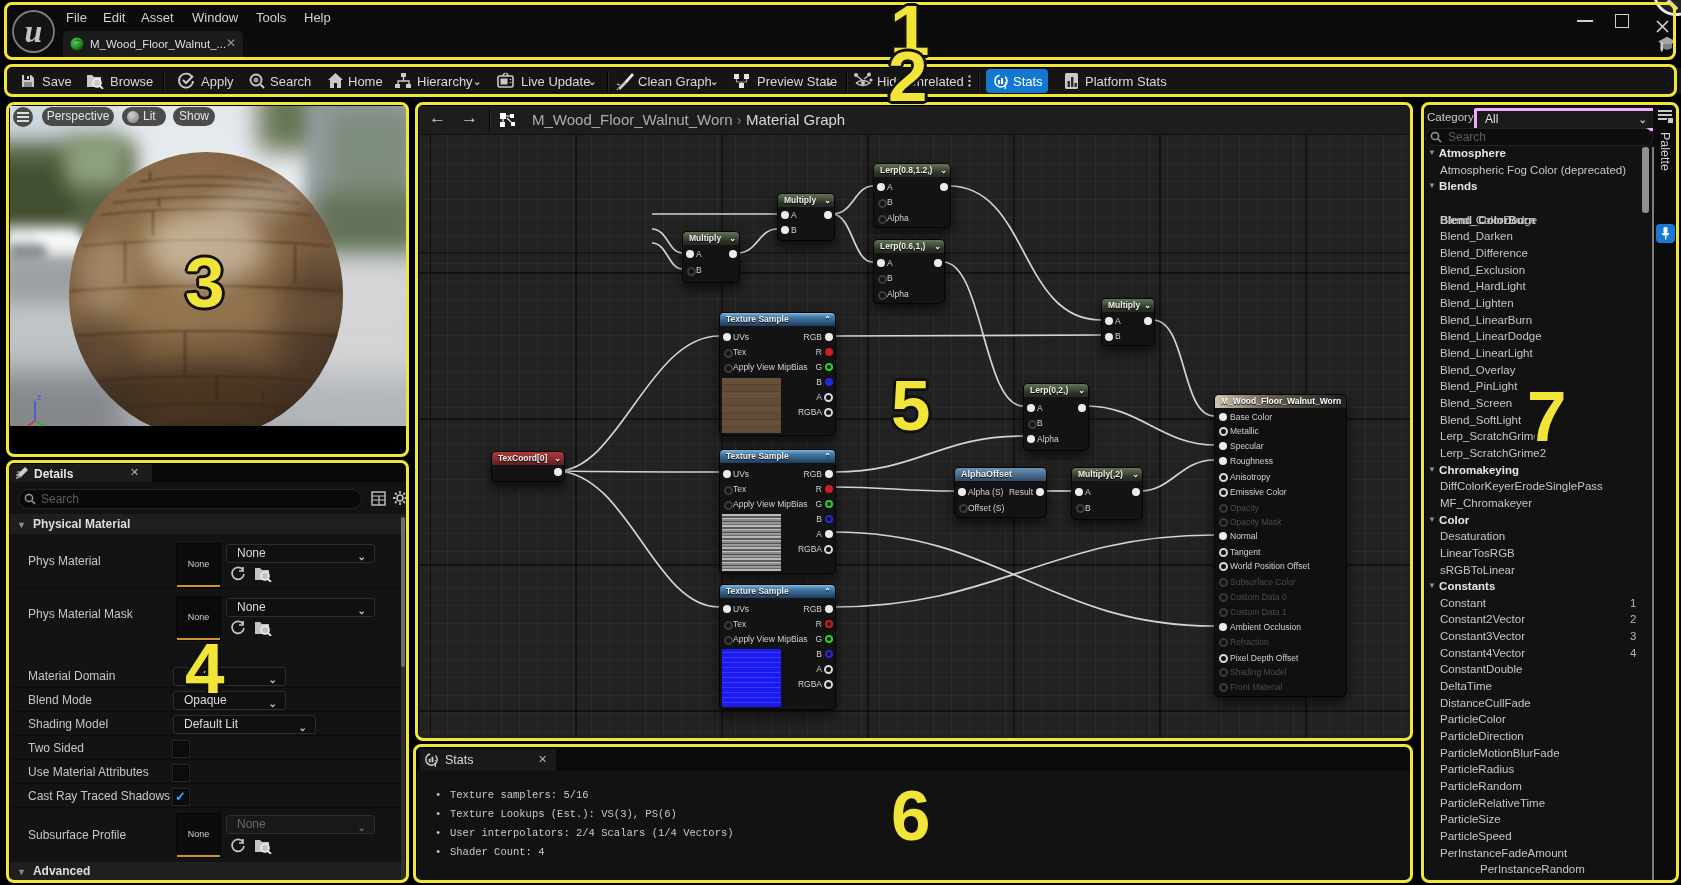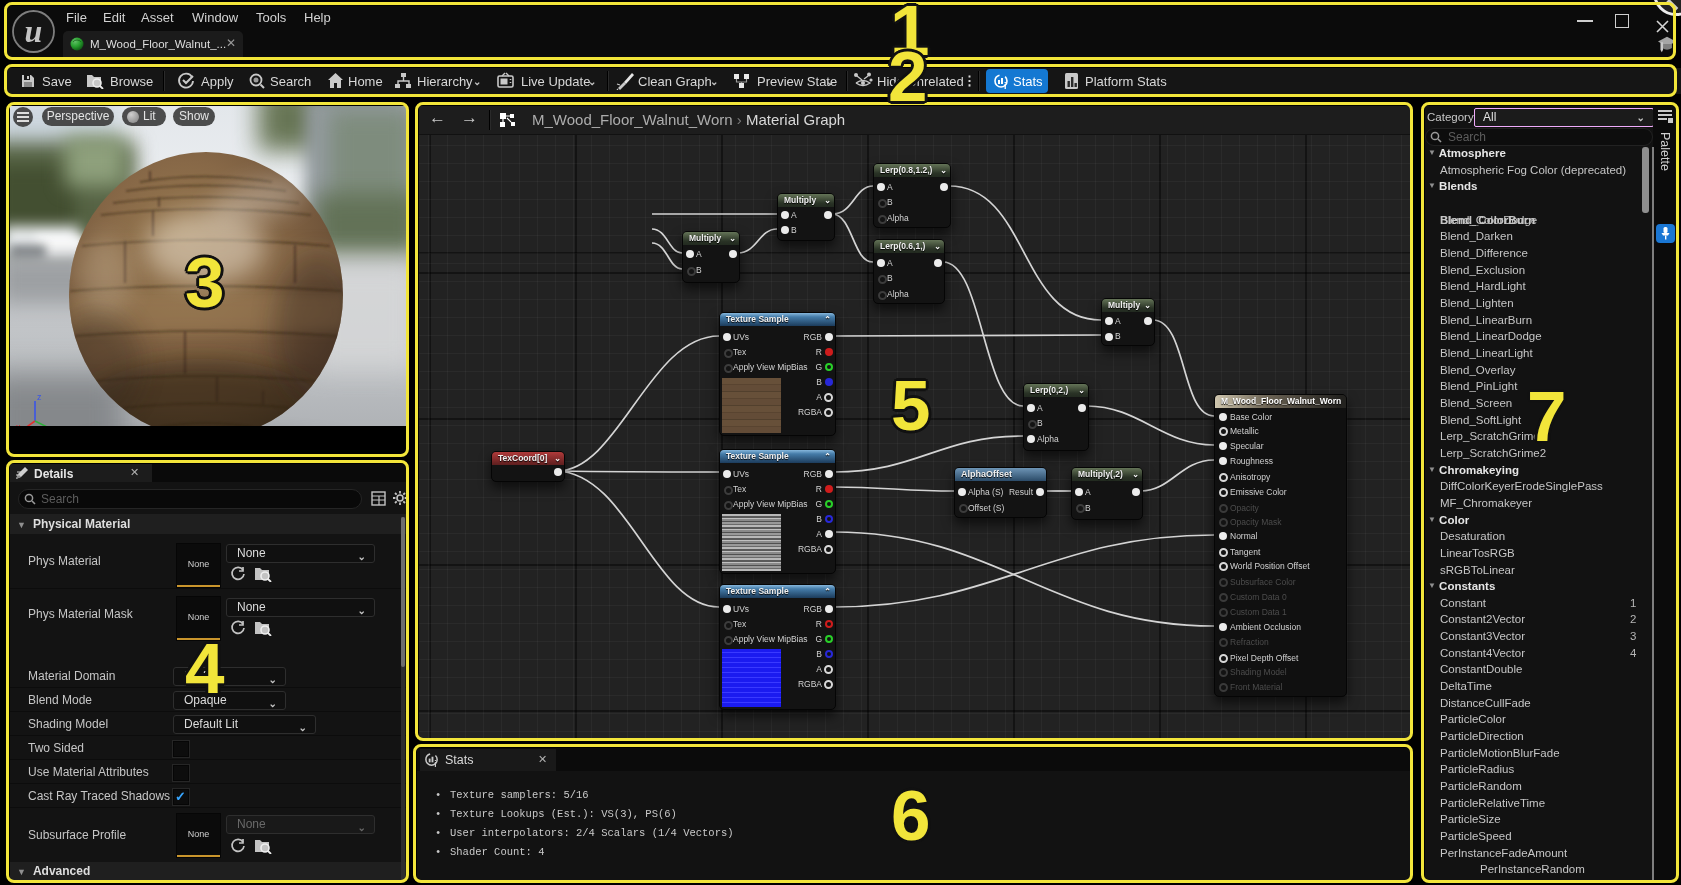--- a/index.html
+++ b/index.html
@@ -633,21 +633,21 @@
  <div class="t" style="left:18px;top:60px;font-family:'Liberation Mono',monospace;font-size:10.5px;color:#c9c9c9;">•</div>
  <div class="t" style="left:33px;top:60px;font-family:'Liberation Mono',monospace;font-size:10.5px;color:#c9c9c9;">Texture Lookups (Est.): VS(3), PS(6)</div>
  <div class="t" style="left:18px;top:79px;font-family:'Liberation Mono',monospace;font-size:10.5px;color:#c9c9c9;">•</div>
  <div class="t" style="left:33px;top:79px;font-family:'Liberation Mono',monospace;font-size:10.5px;color:#c9c9c9;">User interpolators: 2/4 Scalars (1/4 Vectors)</div>
  <div class="t" style="left:18px;top:98px;font-family:'Liberation Mono',monospace;font-size:10.5px;color:#c9c9c9;">•</div>
  <div class="t" style="left:33px;top:98px;font-family:'Liberation Mono',monospace;font-size:10.5px;color:#c9c9c9;">Shader Count: 4</div>
 </div>
 
 <div class="abs" id="palette" style="left:1425px;top:106px;width:251px;height:774px;background:#121212;overflow:hidden;">
  <div class="t" style="left:2px;top:5px;font-size:11.5px;color:#c8c8c8;">Category:</div>
- <div class="abs" style="left:49px;top:2px;width:178px;height:17px;background:#1b1b1b;border:1px solid #f0abfc;border-radius:2px;">
+ <div class="abs" style="left:49px;top:2px;width:178px;height:17px;background:#1b1b1b;border:3px solid #f0abfc;border-radius:2px;">
   <div class="t" style="left:8px;top:1px;font-size:12px;color:#e0e0e0;">All</div>
   <div class="ddcar" style="right:8px;top:3px;">⌄</div>
  </div>
  <div class="abs" style="left:0px;top:22px;width:226px;height:16px;background:#0d0d0d;border:1px solid #222;border-radius:9px;">
   <svg class="abs" style="left:4px;top:2px;" width="12" height="12" viewBox="0 0 12 12">
           <circle cx="5" cy="5" r="3.6" fill="none" stroke="#9a9a9a" stroke-width="1.5"></circle>
           <path d="M8 8 L11 11" stroke="#9a9a9a" stroke-width="1.6"></path>
         </svg>
   <div class="t" style="left:22px;top:1px;font-size:12px;color:#5d5d5d;">Search</div>
  </div>

